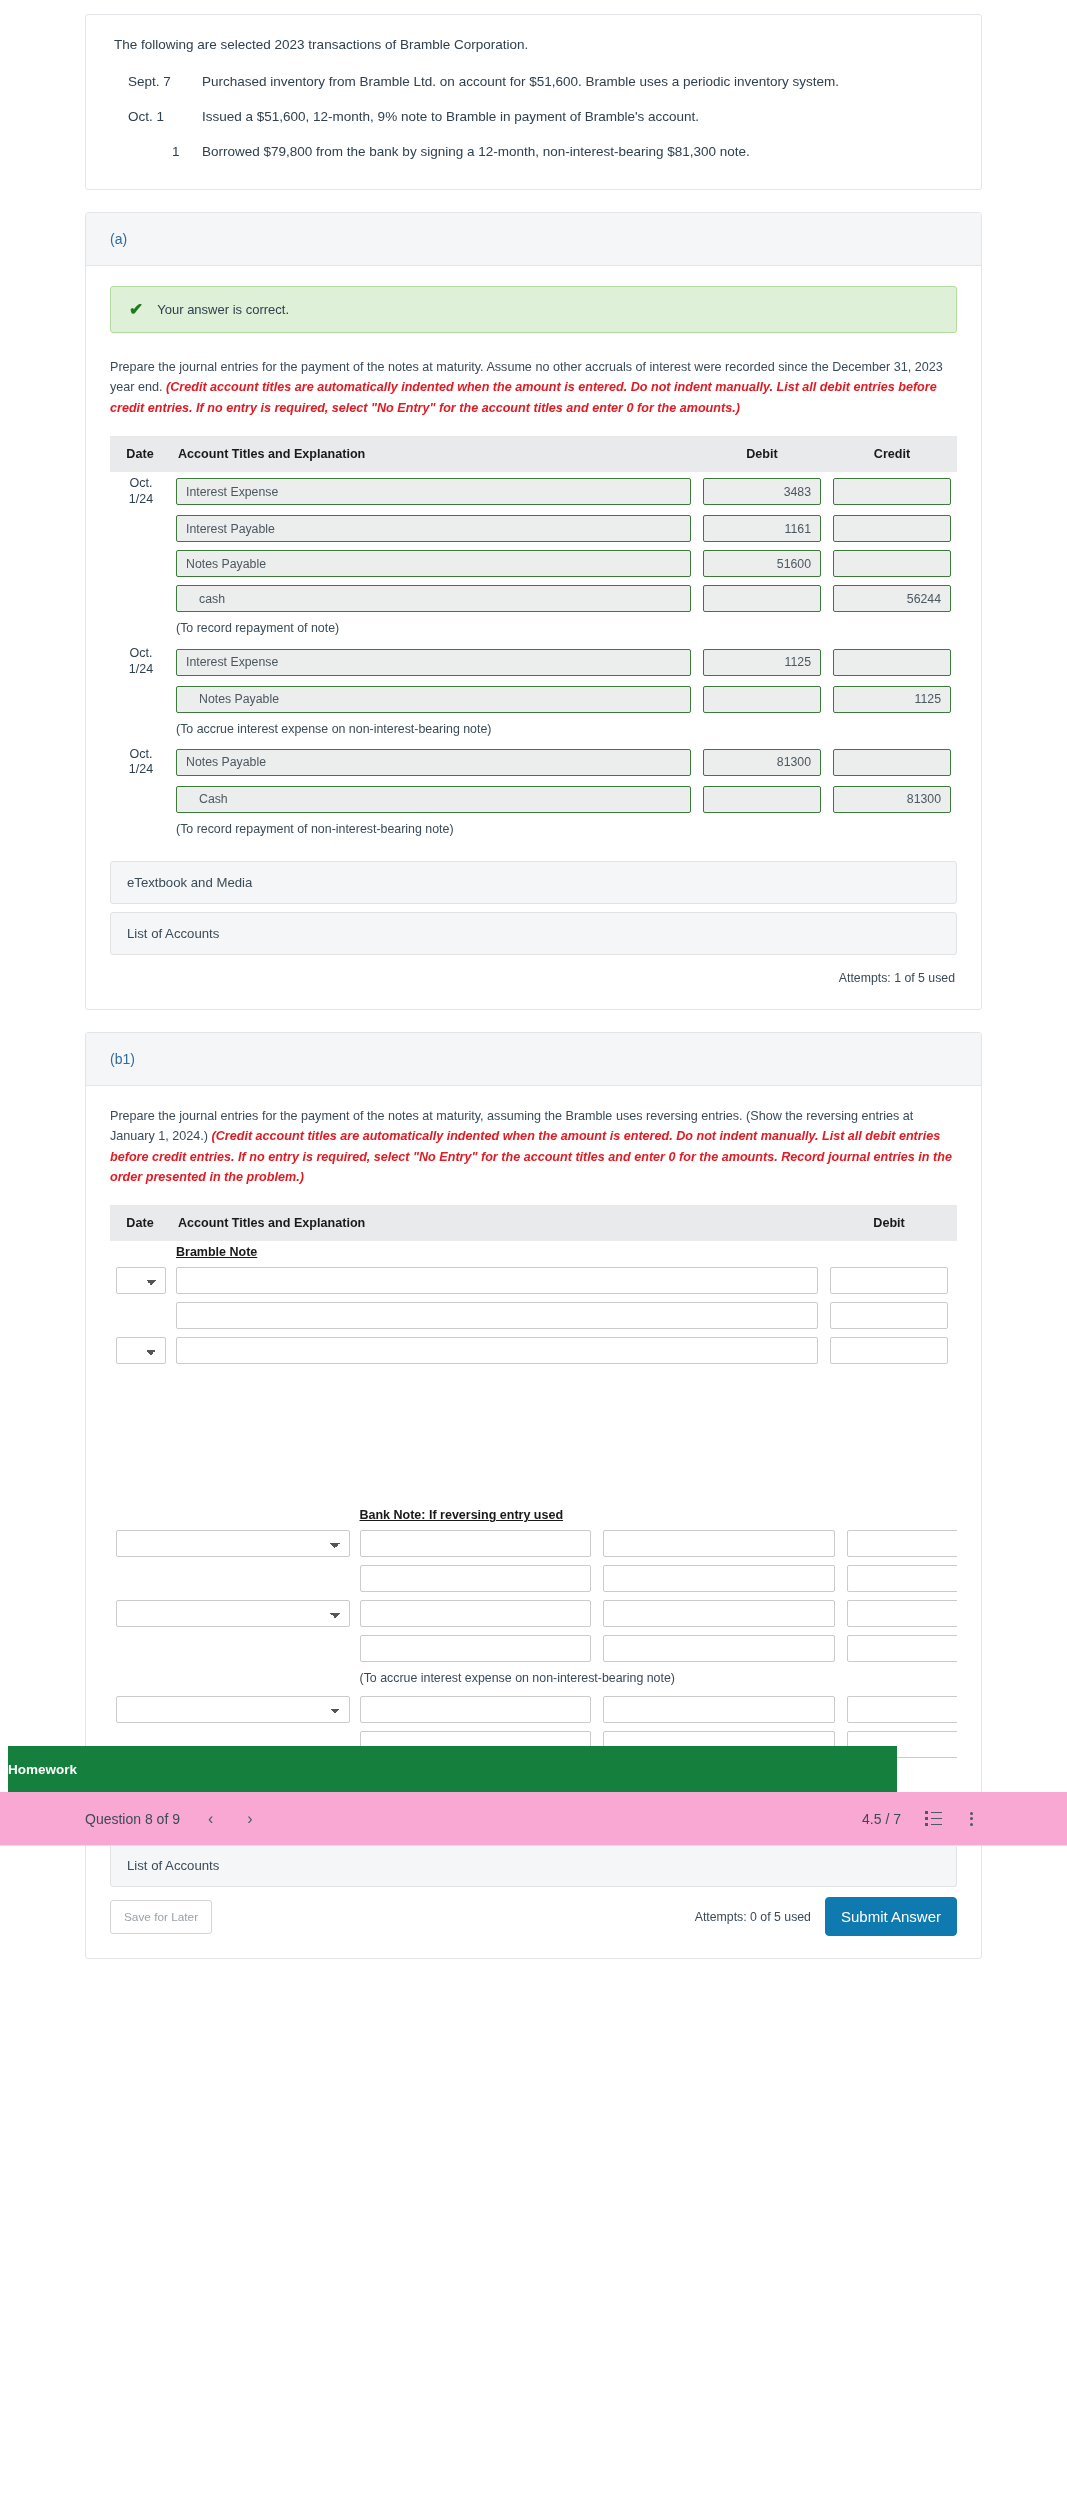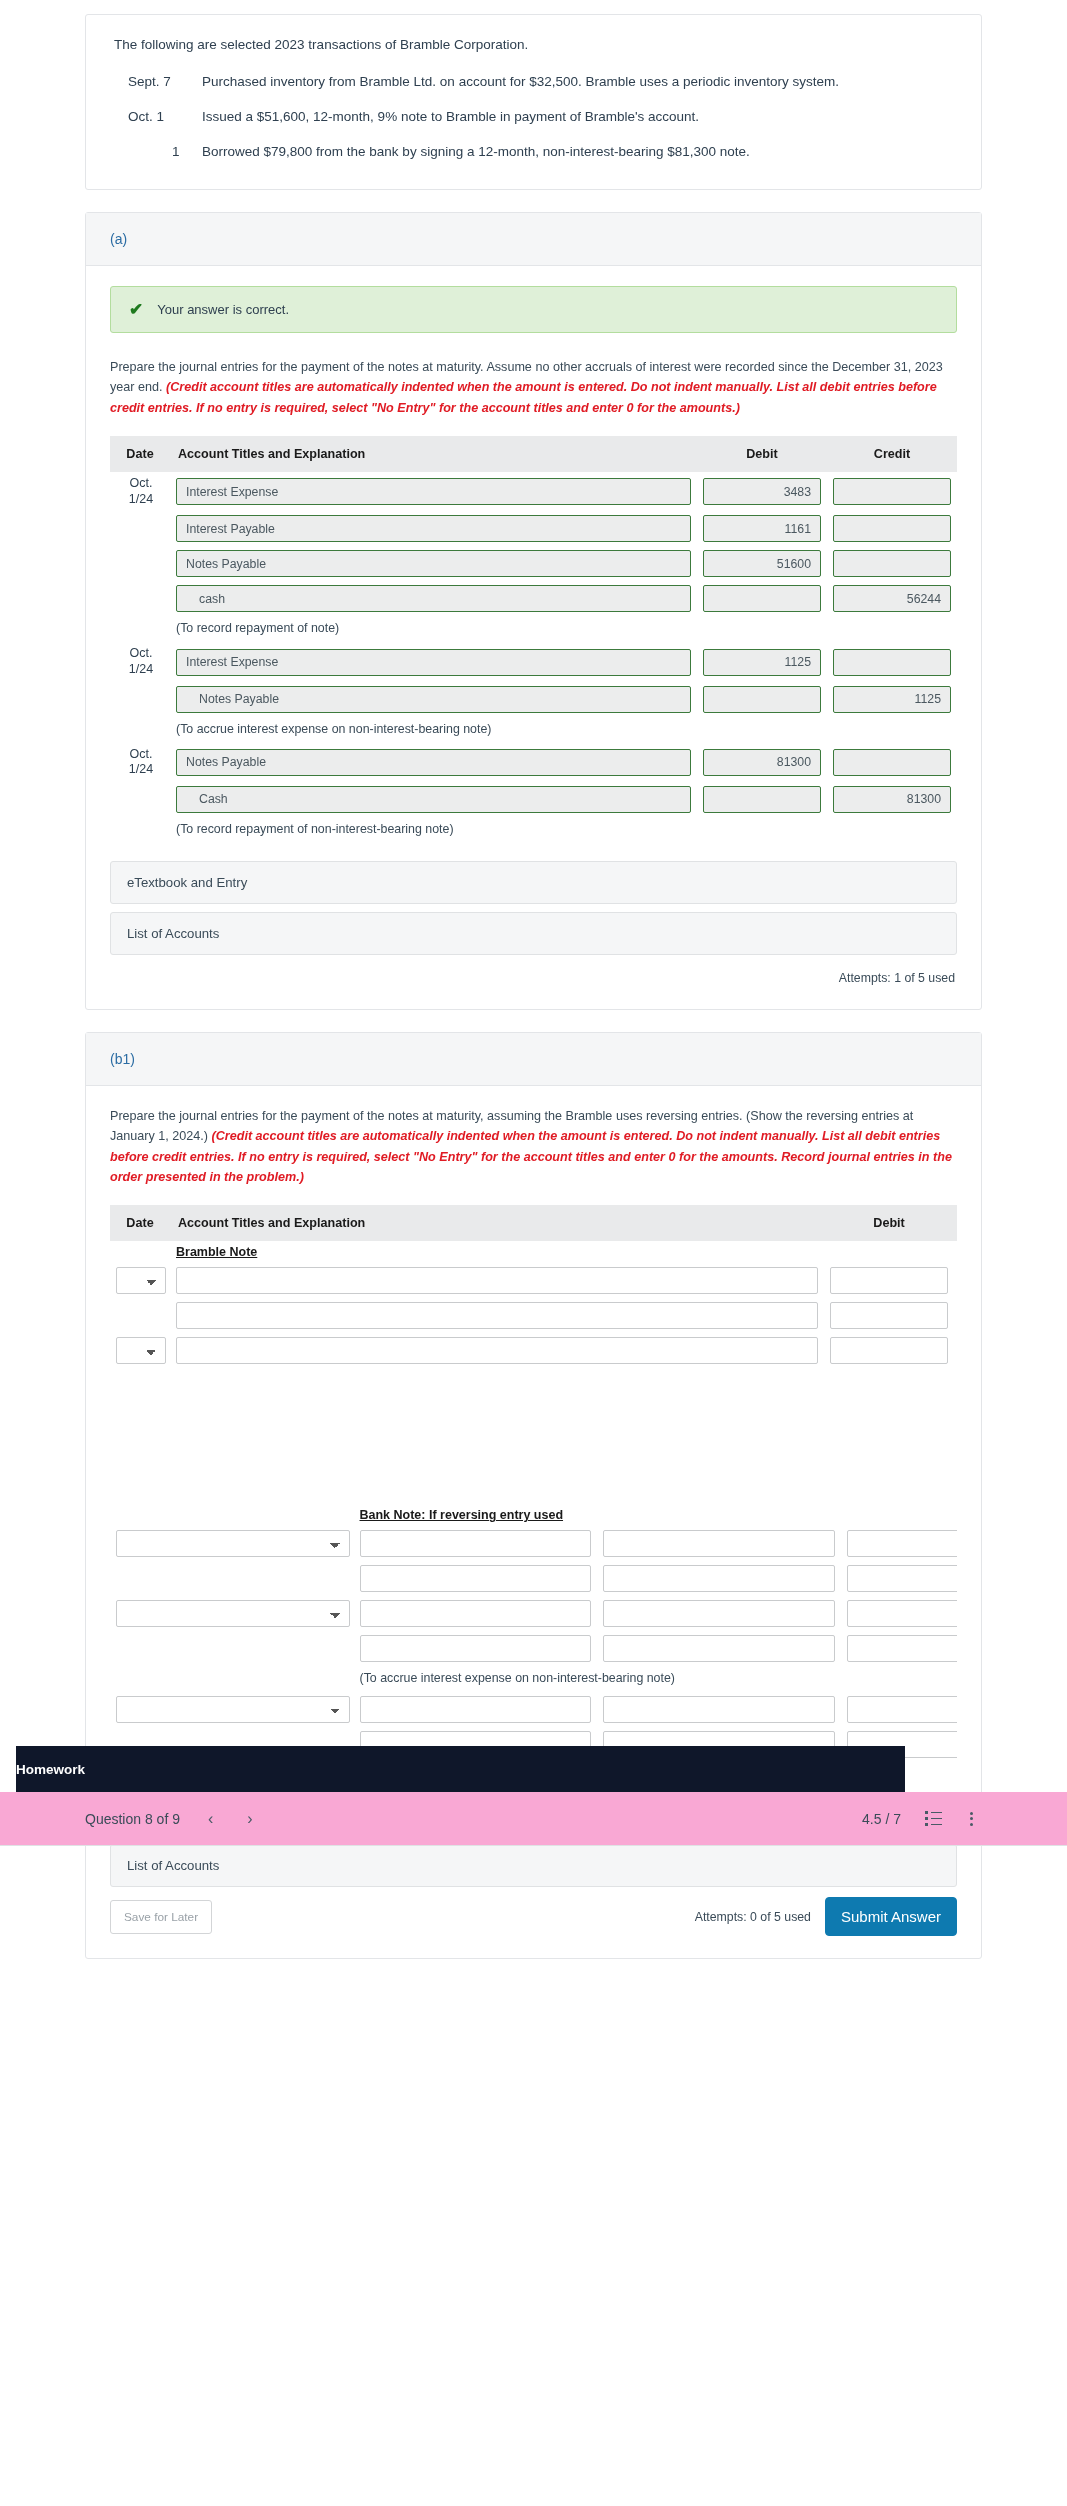--- a/index.html
+++ b/index.html
@@ -156,23 +156,23 @@
   .attempts-line {
     text-align: right;
     font-size: 12.3px;
     color: #3a4b58;
     padding: 8px 2px 2px 2px;
   }
 
   
   .homework-bar {
     position: absolute;
-    left: 16px; top: 1732px;
+    left: 8px; top: 1732px;
     width: 889px; height: 46px;
-    background: #0f172a;
+    background: #15803d;
     display: flex; align-items: center;
     padding-left: 0px;
   }
   .homework-bar .hw-title {
     color: #ffffff; font-size: 13.5px; font-weight: bold; padding-left: 0px;
     margin-left: 0px;
   }
 
   .qnav-bar {
     position: absolute;
@@ -246,21 +246,21 @@
 </head>
 <body>
 
 <div class="page-wrap">
 
   <div class="card intro-card">
     <p class="intro-lead">The following are selected 2023 transactions of Bramble Corporation.</p>
     <div id="txn-list">
         <div class="txn-row">
           <div class="txn-date">Sept. 7</div>
-          <div class="txn-text">Purchased inventory from Bramble Ltd. on account for $32,500. Bramble uses a periodic inventory system.</div>
+          <div class="txn-text">Purchased inventory from Bramble Ltd. on account for $51,600. Bramble uses a periodic inventory system.</div>
         </div>
         <div class="txn-row">
           <div class="txn-date">Oct. 1</div>
           <div class="txn-text">Issued a $51,600, 12-month, 9% note to Bramble in payment of Bramble's account.</div>
         </div>
         <div class="txn-row">
           <div class="txn-date indent">1</div>
           <div class="txn-text">Borrowed $79,800 from the bank by signing a 12-month, non-interest-bearing $81,300 note.</div>
         </div>
       </div>
@@ -355,21 +355,21 @@
               <td class="col-credit"><input type="text" class="inp num filled" value="81300" style=""></td>
             </tr>
             <tr>
               <td class="datecell"></td>
               <td class="memo" colspan="3">(To record repayment of non-interest-bearing note)</td>
             </tr>
           </tbody>
       </table>
 
       <div style="margin-top:18px;">
-        <button class="accordion">eTextbook and Entry</button>
+        <button class="accordion">eTextbook and Media</button>
         <button class="accordion">List of Accounts</button>
       </div>
       <div class="attempts-line">Attempts: 1 of 5 used</div>
 
     </div>
   </div>
 
   <div class="card" style="margin-bottom:14px;">
     <div class="part-header">(b1)</div>
     <div class="part-body">

